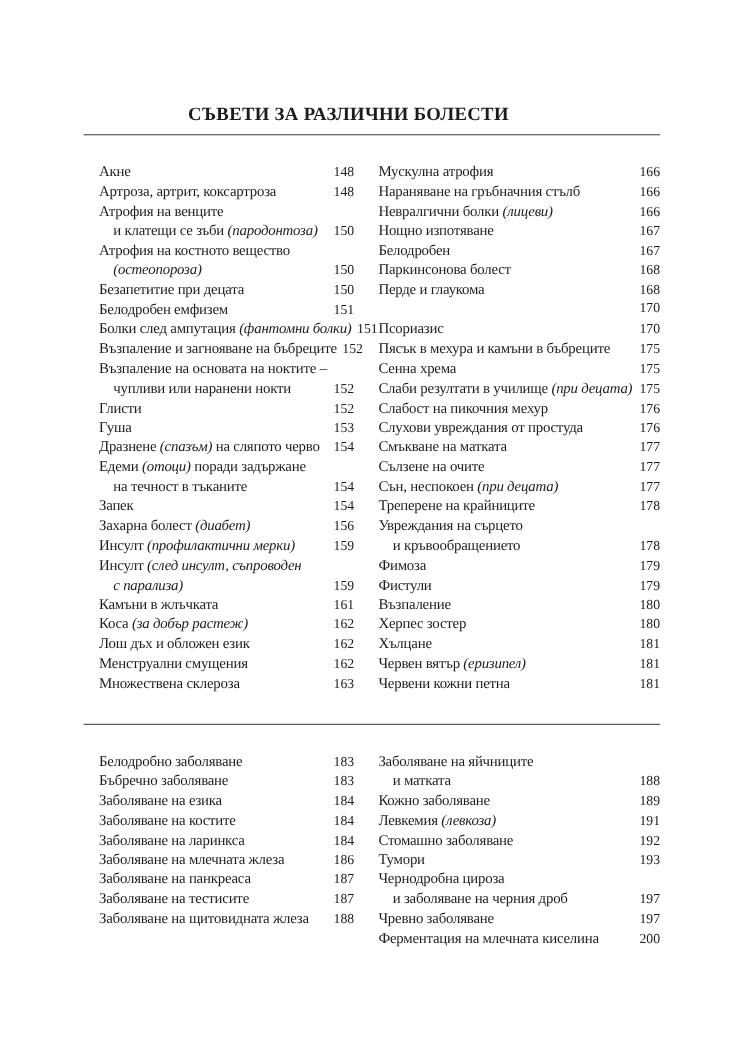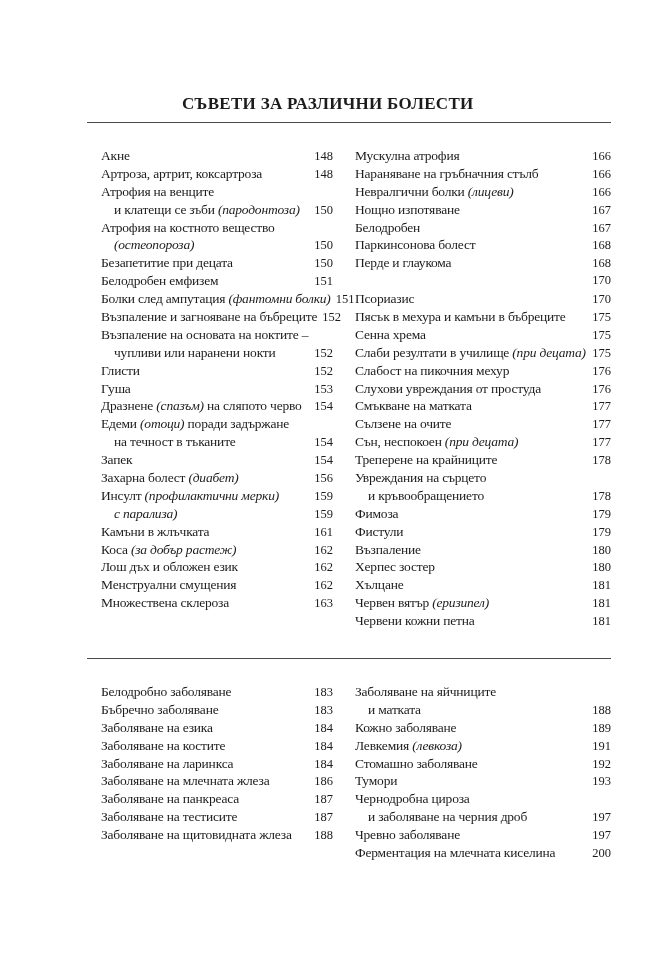--- a/index.html
+++ b/index.html
@@ -5,21 +5,21 @@
   html,body{margin:0;padding:0;background:#ffffff;}
   .page{
     position:relative;
     width:669px;height:965px;
     background:#ffffff;
     font-family:"Liberation Serif","DejaVu Serif",serif;
     color:#1c1c1c;
     overflow:hidden;
   }
   .content{position:absolute;left:76px;width:524px;top:0;}
-  .toc-section{position:absolute;left:11px;width:524px;}
+  .toc-section{position:absolute;left:0;width:524px;}
   .sec-0{top:94px;}
   .sec-1{top:649px;}
   .sec-title{
     margin:0;
     font-size:17px;line-height:19px;
     font-weight:700;
     letter-spacing:0.3px;
     width:fit-content;
     white-space:nowrap;
   }
@@ -156,20 +156,23 @@
                 <span class="pg">156</span>
               </div>
             </div>
             <div class="entry">
               <div class="line">
                 <span class="t">Инсулт <i>(профилактични мерки)</i></span>
                 <span class="pg">159</span>
               </div>
             </div>
             <div class="entry">
+              <div class="line">
+                <span class="t">Инсулт <i>(след инсулт, съпроводен</i></span>
+              </div>
               <div class="line cont">
                 <span class="t"><i>с парализа)</i></span>
                 <span class="pg">159</span>
               </div>
             </div>
             <div class="entry">
               <div class="line">
                 <span class="t">Камъни в жлъчката</span>
                 <span class="pg">161</span>
               </div>

